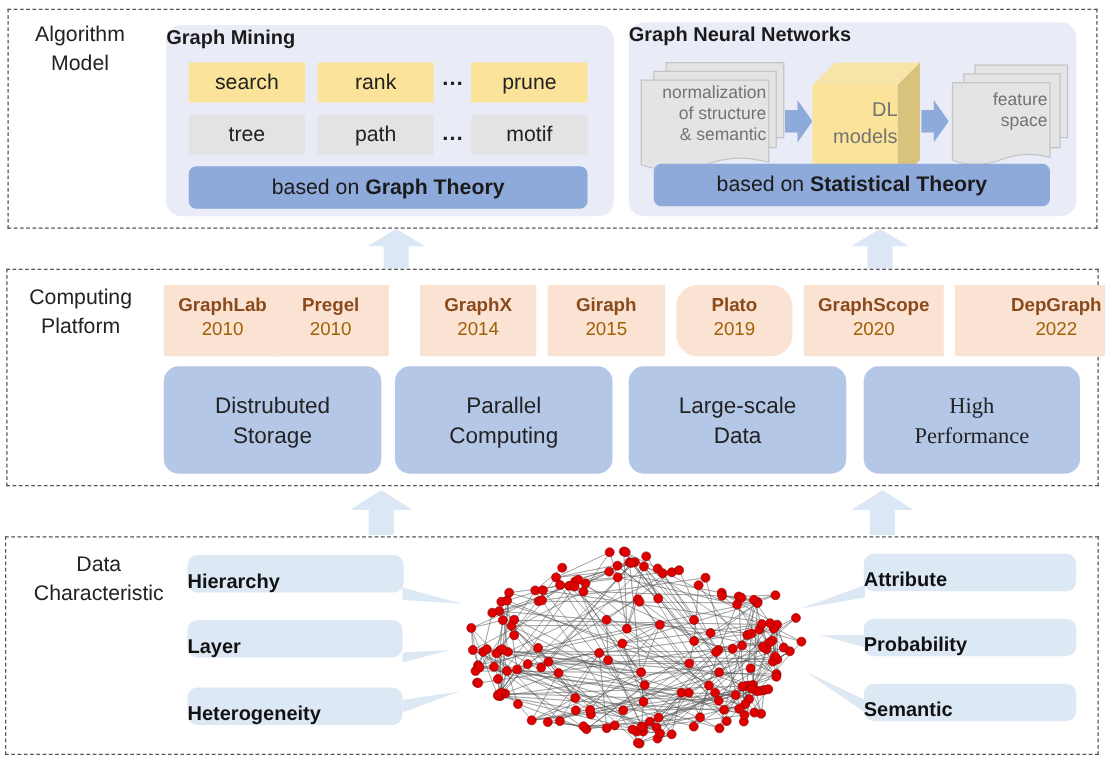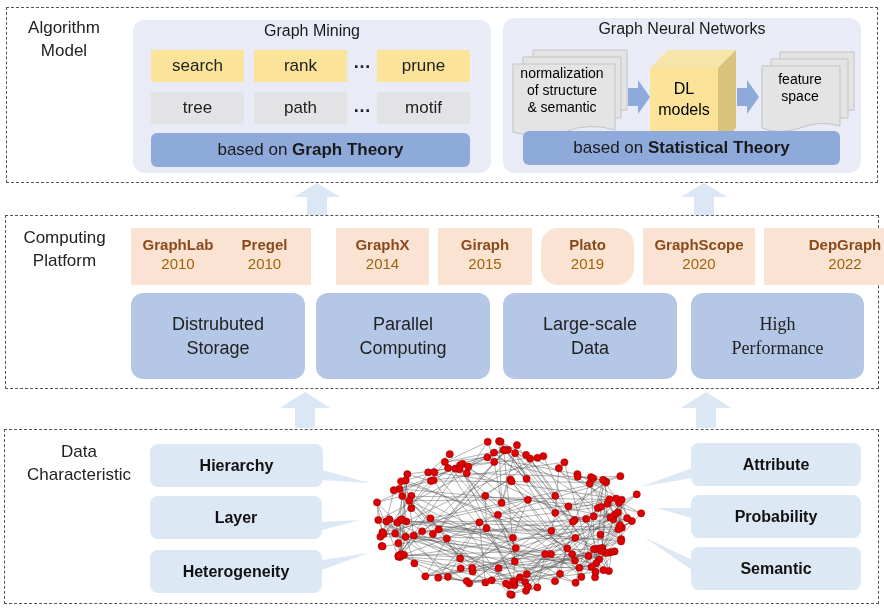--- a/index.html
+++ b/index.html
@@ -1,38 +1,38 @@
 <!DOCTYPE html>
 <html><head>
 <meta charset="utf-8">
 <style>
   html, body { margin: 0; padding: 0; background: #ffffff; }
   body { width: 884px; height: 610px; position: relative; overflow: hidden;
          font-family: "Liberation Sans", "DejaVu Sans", sans-serif; color: #1a1a1a; }
   .layer { position: absolute; border: 1.5px dashed #555; box-sizing: border-box; }
   .layer-label { position: absolute; font-size: 17px; line-height: 23px; text-align: center; color: #222; }
   .panel { position: absolute; background: #e9ebf7; border-radius: 12px; }
-  .panel-title { position: absolute; left: 0; right: 0; top: 2px; text-align: center; font-weight: normal; font-size: 16px; }
+  .panel-title { position: absolute; left: 0; right: 0; top: 2px; font-weight: bold; font-size: 16px; }
   .chip { position: absolute; height: 32px; line-height: 32px; text-align: center; font-size: 17px; color: #222; }
   .chip.yellow { background: #fbe49a; }
   .chip.grey { background: #e3e3e6; }
   .dots { position: absolute; font-size: 18px; font-weight: bold; color: #222; }
   .theory { position: absolute; height: 34px; line-height: 34px; background: #8eaadb; border-radius: 6px;
             text-align: center; font-size: 17px; color: #1a1a1a; }
   .theory b { font-weight: bold; }
   .platform { position: absolute; top: 228px; height: 57px; background: #fbe3d4; text-align: center; }
   .platform .name { display: block; margin-top: 8px; font-size: 15px; font-weight: bold; color: #8a4a1c; }
   .platform .year { display: block; font-size: 15px; color: #a16207; margin-top: 2px; }
   .feature { position: absolute; top: 293px; height: 86px; background: #b4c7e7; border-radius: 12px;
              display: flex; align-items: center; justify-content: center; text-align: center;
              font-size: 18px; line-height: 24px; color: #222; }
-  .char { position: absolute; height: 43px; line-height: 43px; background: #dde8f5; border-radius: 8px;
-          text-align: center; font-weight: bold; font-size: 16px; color: #111; }
+  .char { position: absolute; height: 30px; line-height: 43px; background: #dde8f5; border-radius: 8px;
+          font-weight: bold; font-size: 16px; color: #111; }
   .up-arrow { position: absolute; }
-  .doc-text { position: absolute; text-align: center; font-size: 14px; line-height: 17px; color: #000000; }
+  .doc-text { position: absolute; text-align: right; font-size: 14px; line-height: 17px; color: #737373; }
 </style>
 </head>
 <body>
 
 <div class="layer" style="left:6px; top:7px; width:872px; height:176px;"></div>
 <div class="layer-label" style="left:14px; top:16px; width:100px;text-align:center;">
   <div>Algorithm</div>
   <div>Model</div>
 </div>
 

